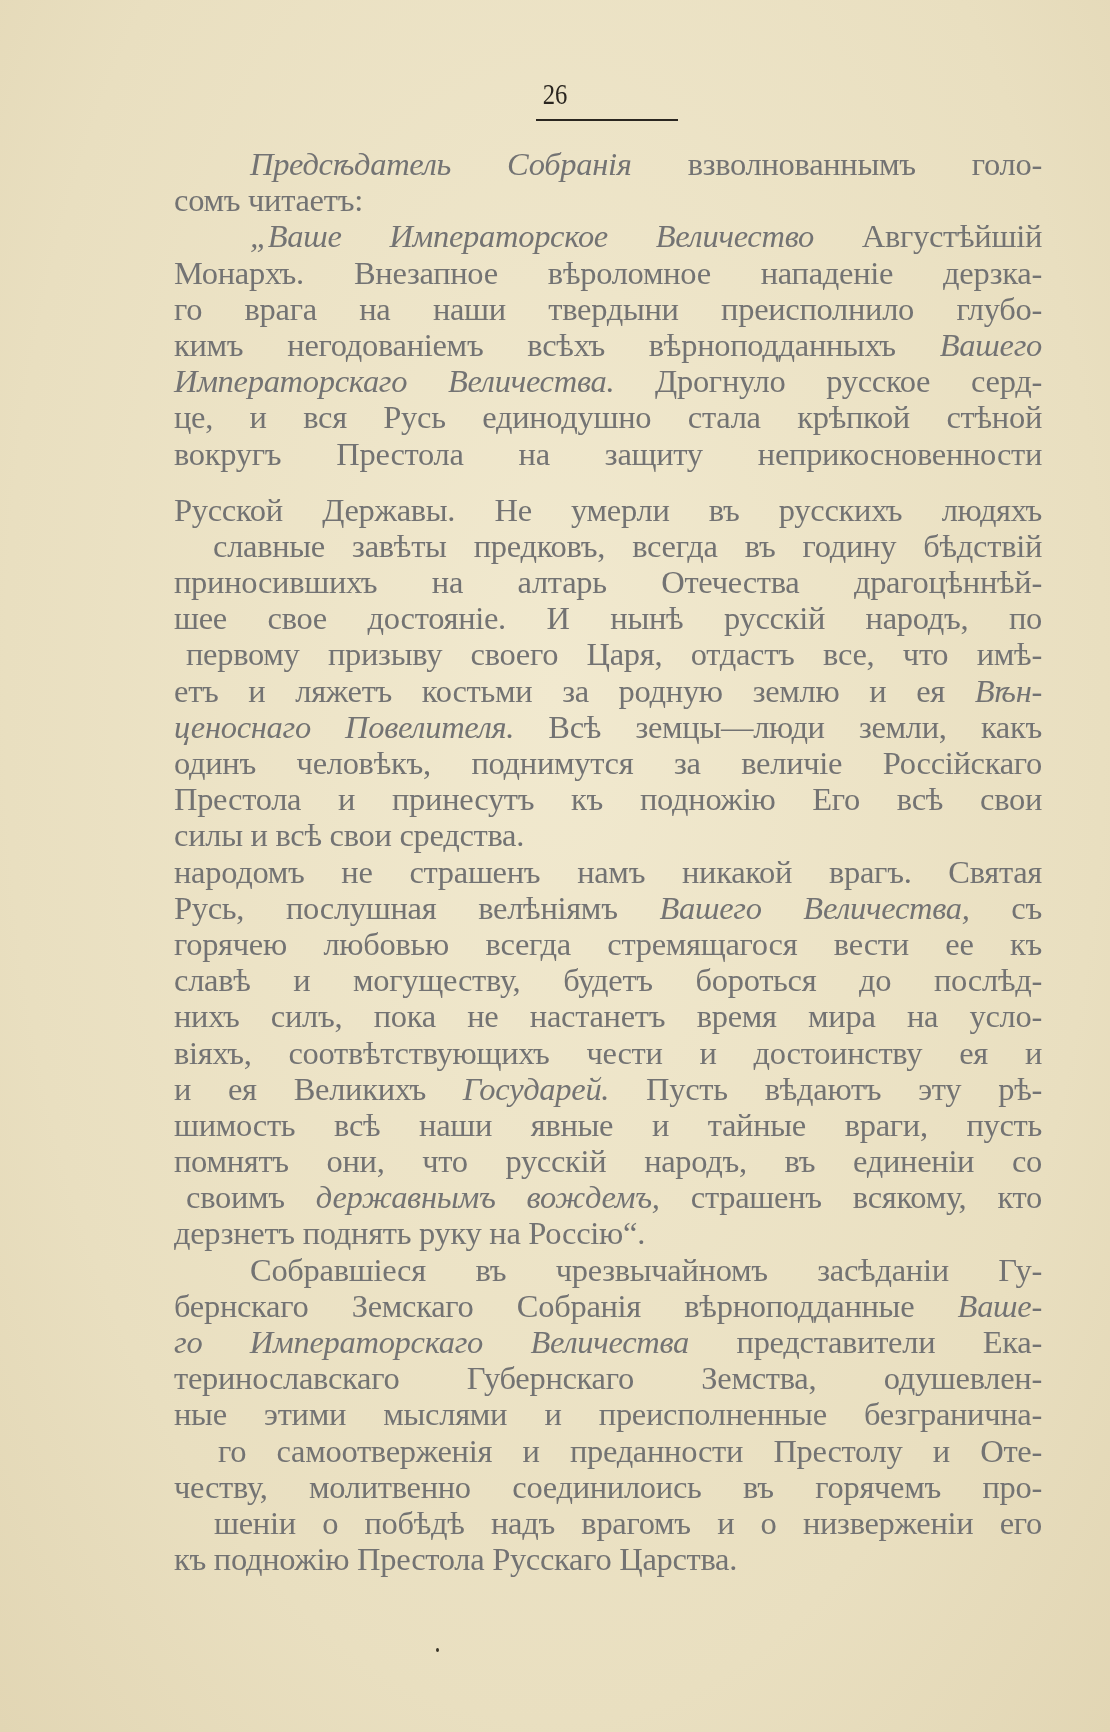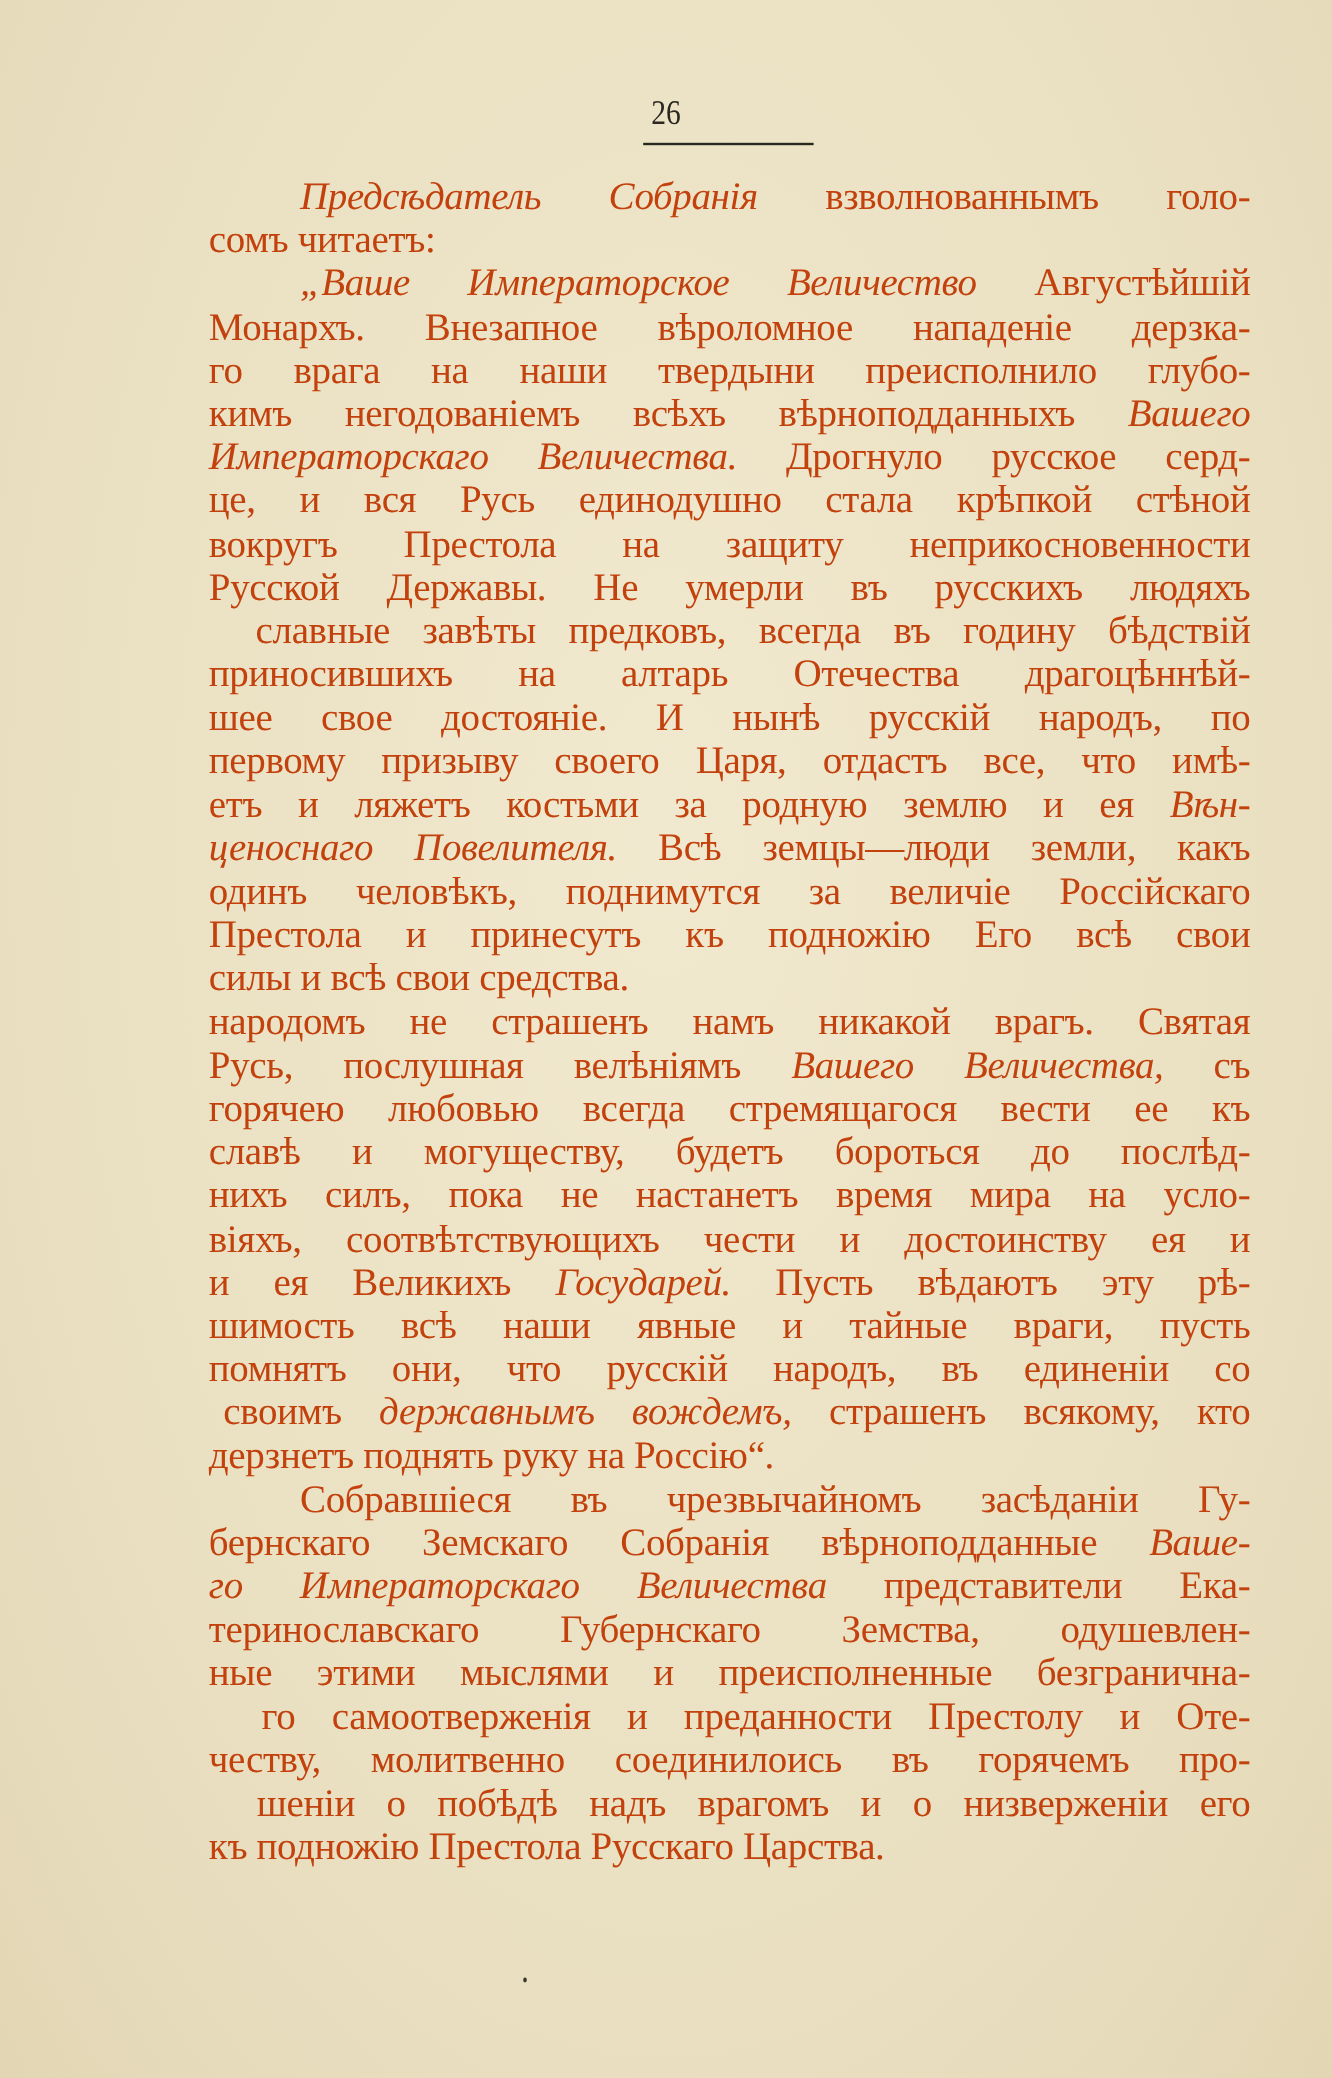--- a/index.html
+++ b/index.html
@@ -19,21 +19,21 @@
       font-size: 29px; color: #2a2620;
       transform: scaleX(0.85);
     }
     .rule {
       position: absolute; top: 119px; left: 536px; width: 142px; height: 2px;
       background: #2a2620;
     }
     .text {
       position: absolute; left: 174px; top: 146px; width: 868px;
       font-family: "Liberation Serif", "DejaVu Serif", serif;
-      font-size: 32.5px; line-height: 36.2px; color: #c2410c;
+      font-size: 32.5px; line-height: 36.2px; color: #737373;
       letter-spacing: -0.3px;
     }
     .line {
       display: block; white-space: nowrap; text-align: justify;
       text-align-last: justify; height: 36.2px;
       transform-origin: left center;
     }
     .line.last { text-align-last: left; }
     .line.indent { padding-left: 76px; }
     .it { font-style: italic; }
@@ -51,25 +51,25 @@
   <div class="text" id="body-text">
       <span class="line indent" style="display: block; text-align-last: justify;"><span class="it">Предсѣдатель Собранія</span><span> взволнованнымъ голо-</span></span>
       <span class="line last" style="display: block; text-align-last: auto;"><span>сомъ читаетъ:</span></span>
       <span class="line indent" style="display: block; text-align-last: justify;"><span class="it">„Ваше Императорское Величество</span><span> Августѣйшій</span></span>
       <span class="line" style="display: block; text-align-last: justify;"><span>Монархъ. Внезапное вѣроломное нападеніе дерзка-</span></span>
       <span class="line" style="display: block; text-align-last: justify;"><span>го врага на наши твердыни преисполнило глубо-</span></span>
       <span class="line" style="display: block; text-align-last: justify;"><span>кимъ негодованіемъ всѣхъ вѣрноподданныхъ </span><span class="it">Вашего</span></span>
       <span class="line" style="display: block; text-align-last: justify;"><span class="it">Императорскаго Величества.</span><span> Дрогнуло русское серд-</span></span>
       <span class="line" style="display: block; text-align-last: justify;"><span>це, и вся Русь единодушно стала крѣпкой стѣной</span></span>
       <span class="line" style="display: block; text-align-last: justify;"><span>вокругъ Престола на защиту неприкосновенности</span></span>
-      <span class="line" style="display: block; text-align-last: justify;"><span>Русской Державы. Не умерли въ русскихъ людяхъ</span></span>
+      <span class="line" style="display: block; text-align-last: justify; margin-top: 20px;"><span>Русской Державы. Не умерли въ русскихъ людяхъ</span></span>
       <span class="line" style="display: block; text-align-last: justify; margin-left: 39px;"><span>славные завѣты предковъ, всегда въ годину бѣдствій</span></span>
       <span class="line" style="display: block; text-align-last: justify;"><span>приносившихъ на алтарь Отечества драгоцѣннѣй-</span></span>
       <span class="line" style="display: block; text-align-last: justify;"><span>шее свое достояніе. И нынѣ русскій народъ, по</span></span>
-      <span class="line" style="display: block; text-align-last: justify;"><span>первому призыву своего Царя, отдастъ все, что имѣ-</span></span>
+      <span class="line" style="display: block; text-align-last: justify; margin-left: 12px;"><span>первому призыву своего Царя, отдастъ все, что имѣ-</span></span>
       <span class="line" style="display: block; text-align-last: justify;"><span>етъ и ляжетъ костьми за родную землю и ея </span><span class="it">Вѣн-</span></span>
       <span class="line" style="display: block; text-align-last: justify;"><span class="it">ценоснаго Повелителя.</span><span> Всѣ земцы—люди земли, какъ</span></span>
       <span class="line" style="display: block; text-align-last: justify;"><span>одинъ человѣкъ, поднимутся за величіе Россійскаго</span></span>
       <span class="line" style="display: block; text-align-last: justify;"><span>Престола и принесутъ къ подножію Его всѣ свои</span></span>
       <span class="line last" style="display: block; text-align-last: auto;"><span>силы и всѣ свои средства.</span></span>
       <span class="line" style="display: block; text-align-last: justify;"><span>народомъ не страшенъ намъ никакой врагъ. Святая</span></span>
       <span class="line" style="display: block; text-align-last: justify;"><span>Русь, послушная велѣніямъ </span><span class="it">Вашего Величества,</span><span> съ</span></span>
       <span class="line" style="display: block; text-align-last: justify;"><span>горячею любовью всегда стремящагося вести ее къ</span></span>
       <span class="line" style="display: block; text-align-last: justify;"><span>славѣ и могуществу, будетъ бороться до послѣд-</span></span>
       <span class="line" style="display: block; text-align-last: justify;"><span>нихъ силъ, пока не настанетъ время мира на усло-</span></span>

